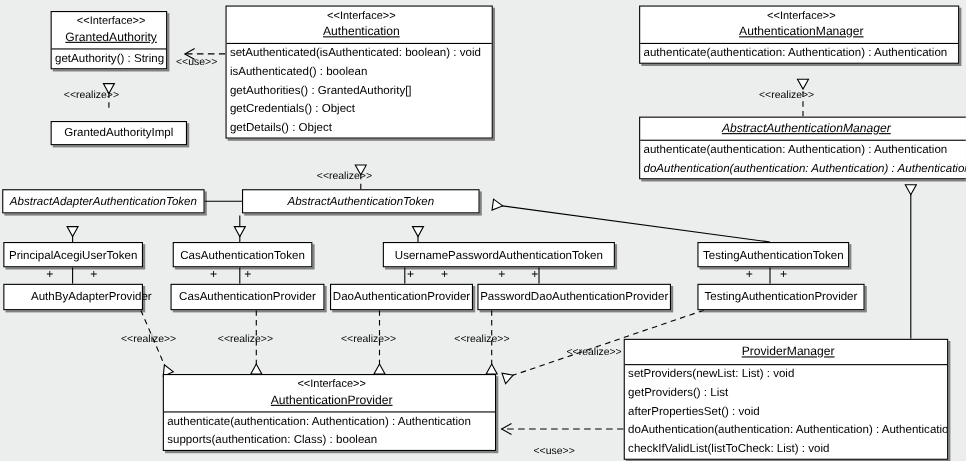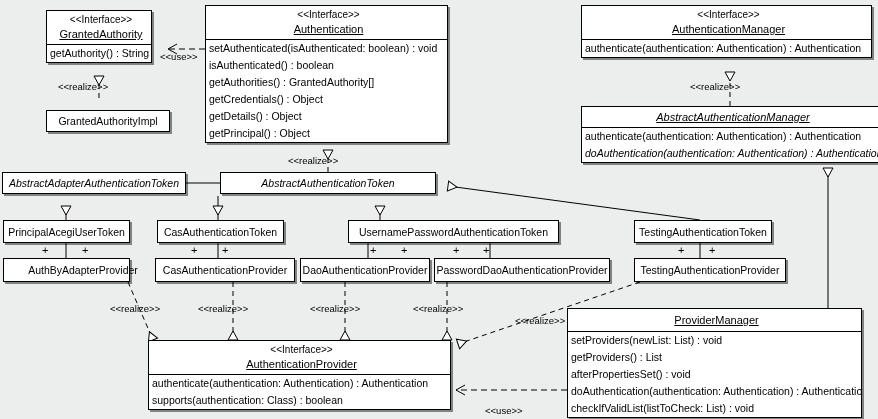--- a/index.html
+++ b/index.html
@@ -135,21 +135,20 @@
     <div class="hdr">
       <div class="stereo">&lt;&lt;Interface&gt;&gt;</div>
       <div class="cname">Authentication</div>
     </div>
     <div class="sep ops">
       <div class="op">setAuthenticated(isAuthenticated: boolean) : void</div>
       <div class="op">isAuthenticated() : boolean</div>
       <div class="op">getAuthorities() : GrantedAuthority[]</div>
       <div class="op">getCredentials() : Object</div>
       <div class="op">getDetails() : Object</div>
-      <div class="op">getPrincipal() : Object</div>
     </div>
   </div>
 
   <div class="node" style="left:581px;top:5px;width:291px;">
     <div class="hdr">
       <div class="stereo">&lt;&lt;Interface&gt;&gt;</div>
       <div class="cname">AuthenticationManager</div>
     </div>
     <div class="sep ops">
       <div class="op">authenticate(authentication: Authentication) : Authentication</div>

